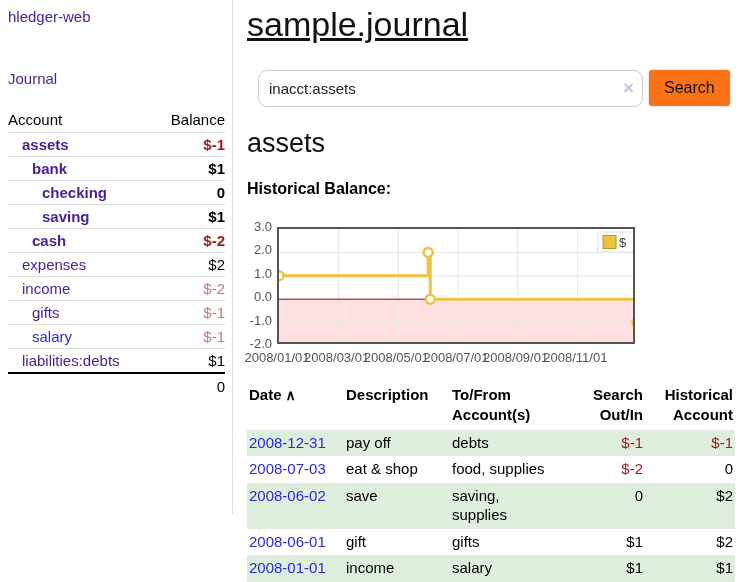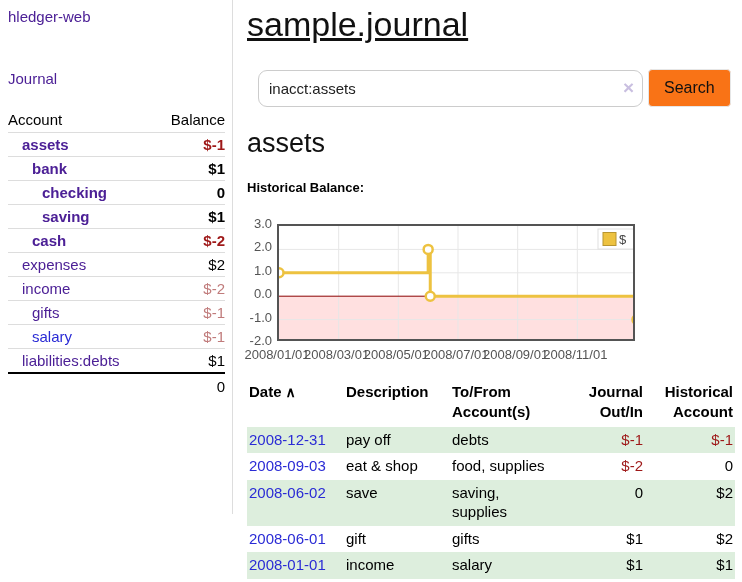--- a/index.html
+++ b/index.html
@@ -51,21 +51,21 @@
     font-size:19px; font-weight:bold; cursor:pointer; line-height:22px;
   }
   .btn {
     height:38px; background:#f97316; border:1px solid #e6e6e6; border-radius:4px;
     font-size:16px; color:#111; font-family:"Liberation Sans", sans-serif; cursor:pointer;
   }
   .search-btn { margin-left:5px; padding:0 15px; }
   .help-btn { margin-left:15px; width:31px; padding:0; }
 
   h2.acct-heading { margin:21px 0 0 0; font-size:27px; font-weight:400; color:#111; }
-  .section-label { margin-top:21px; font-weight:bold; font-size:13px; }
+  .section-label { margin-top:21px; font-weight:bold; font-size:16px; }
 
   
   .chart { position:relative; margin-top:24px; height:146px; width:480px; }
   .ytick { position:absolute; width:27px; text-align:right; font-size:13px; color:#545454; left:-2px; }
   .chart-plot { position:absolute; left:30px; top:5px; }
   .chart-plot svg { display:block; border:2px solid #545454; background:#fff; }
   .xtick { position:absolute; top:128px; width:70px; text-align:center;
            font-size:13px; color:#545454; white-space:nowrap; }
 
   
@@ -214,34 +214,34 @@
         <col class="c-amt">
         <col class="c-bal">
     </colgroup>
     <thead>
       <tr>
         <th>
           <span>Date</span><span class="sort-icon">∧</span>
         </th>
         <th>Description</th>
         <th>To/From Account(s)</th>
-        <th class="num">Journal Out/In</th>
+        <th class="num">Search Out/In</th>
         <th class="num">Historical Account</th>
       </tr>
     </thead>
     <tbody>
         <tr class="green">
     <td class="datecell"><a href="#">2008-12-31</a></td>
     <td class="desccell">pay off</td>
     <td class="acctscell">debts</td>
     <td class="num amtcell neg">$-1</td>
     <td class="num balcell neg">$-1</td>
   </tr>
         <tr>
-    <td class="datecell"><a href="#">2008-09-03</a></td>
+    <td class="datecell"><a href="#">2008-07-03</a></td>
     <td class="desccell">eat &amp; shop</td>
     <td class="acctscell">food, supplies</td>
     <td class="num amtcell neg">$-2</td>
     <td class="num balcell">0</td>
   </tr>
         <tr class="green">
     <td class="datecell"><a href="#">2008-06-02</a></td>
     <td class="desccell">save</td>
     <td class="acctscell">saving,
 supplies</td>

